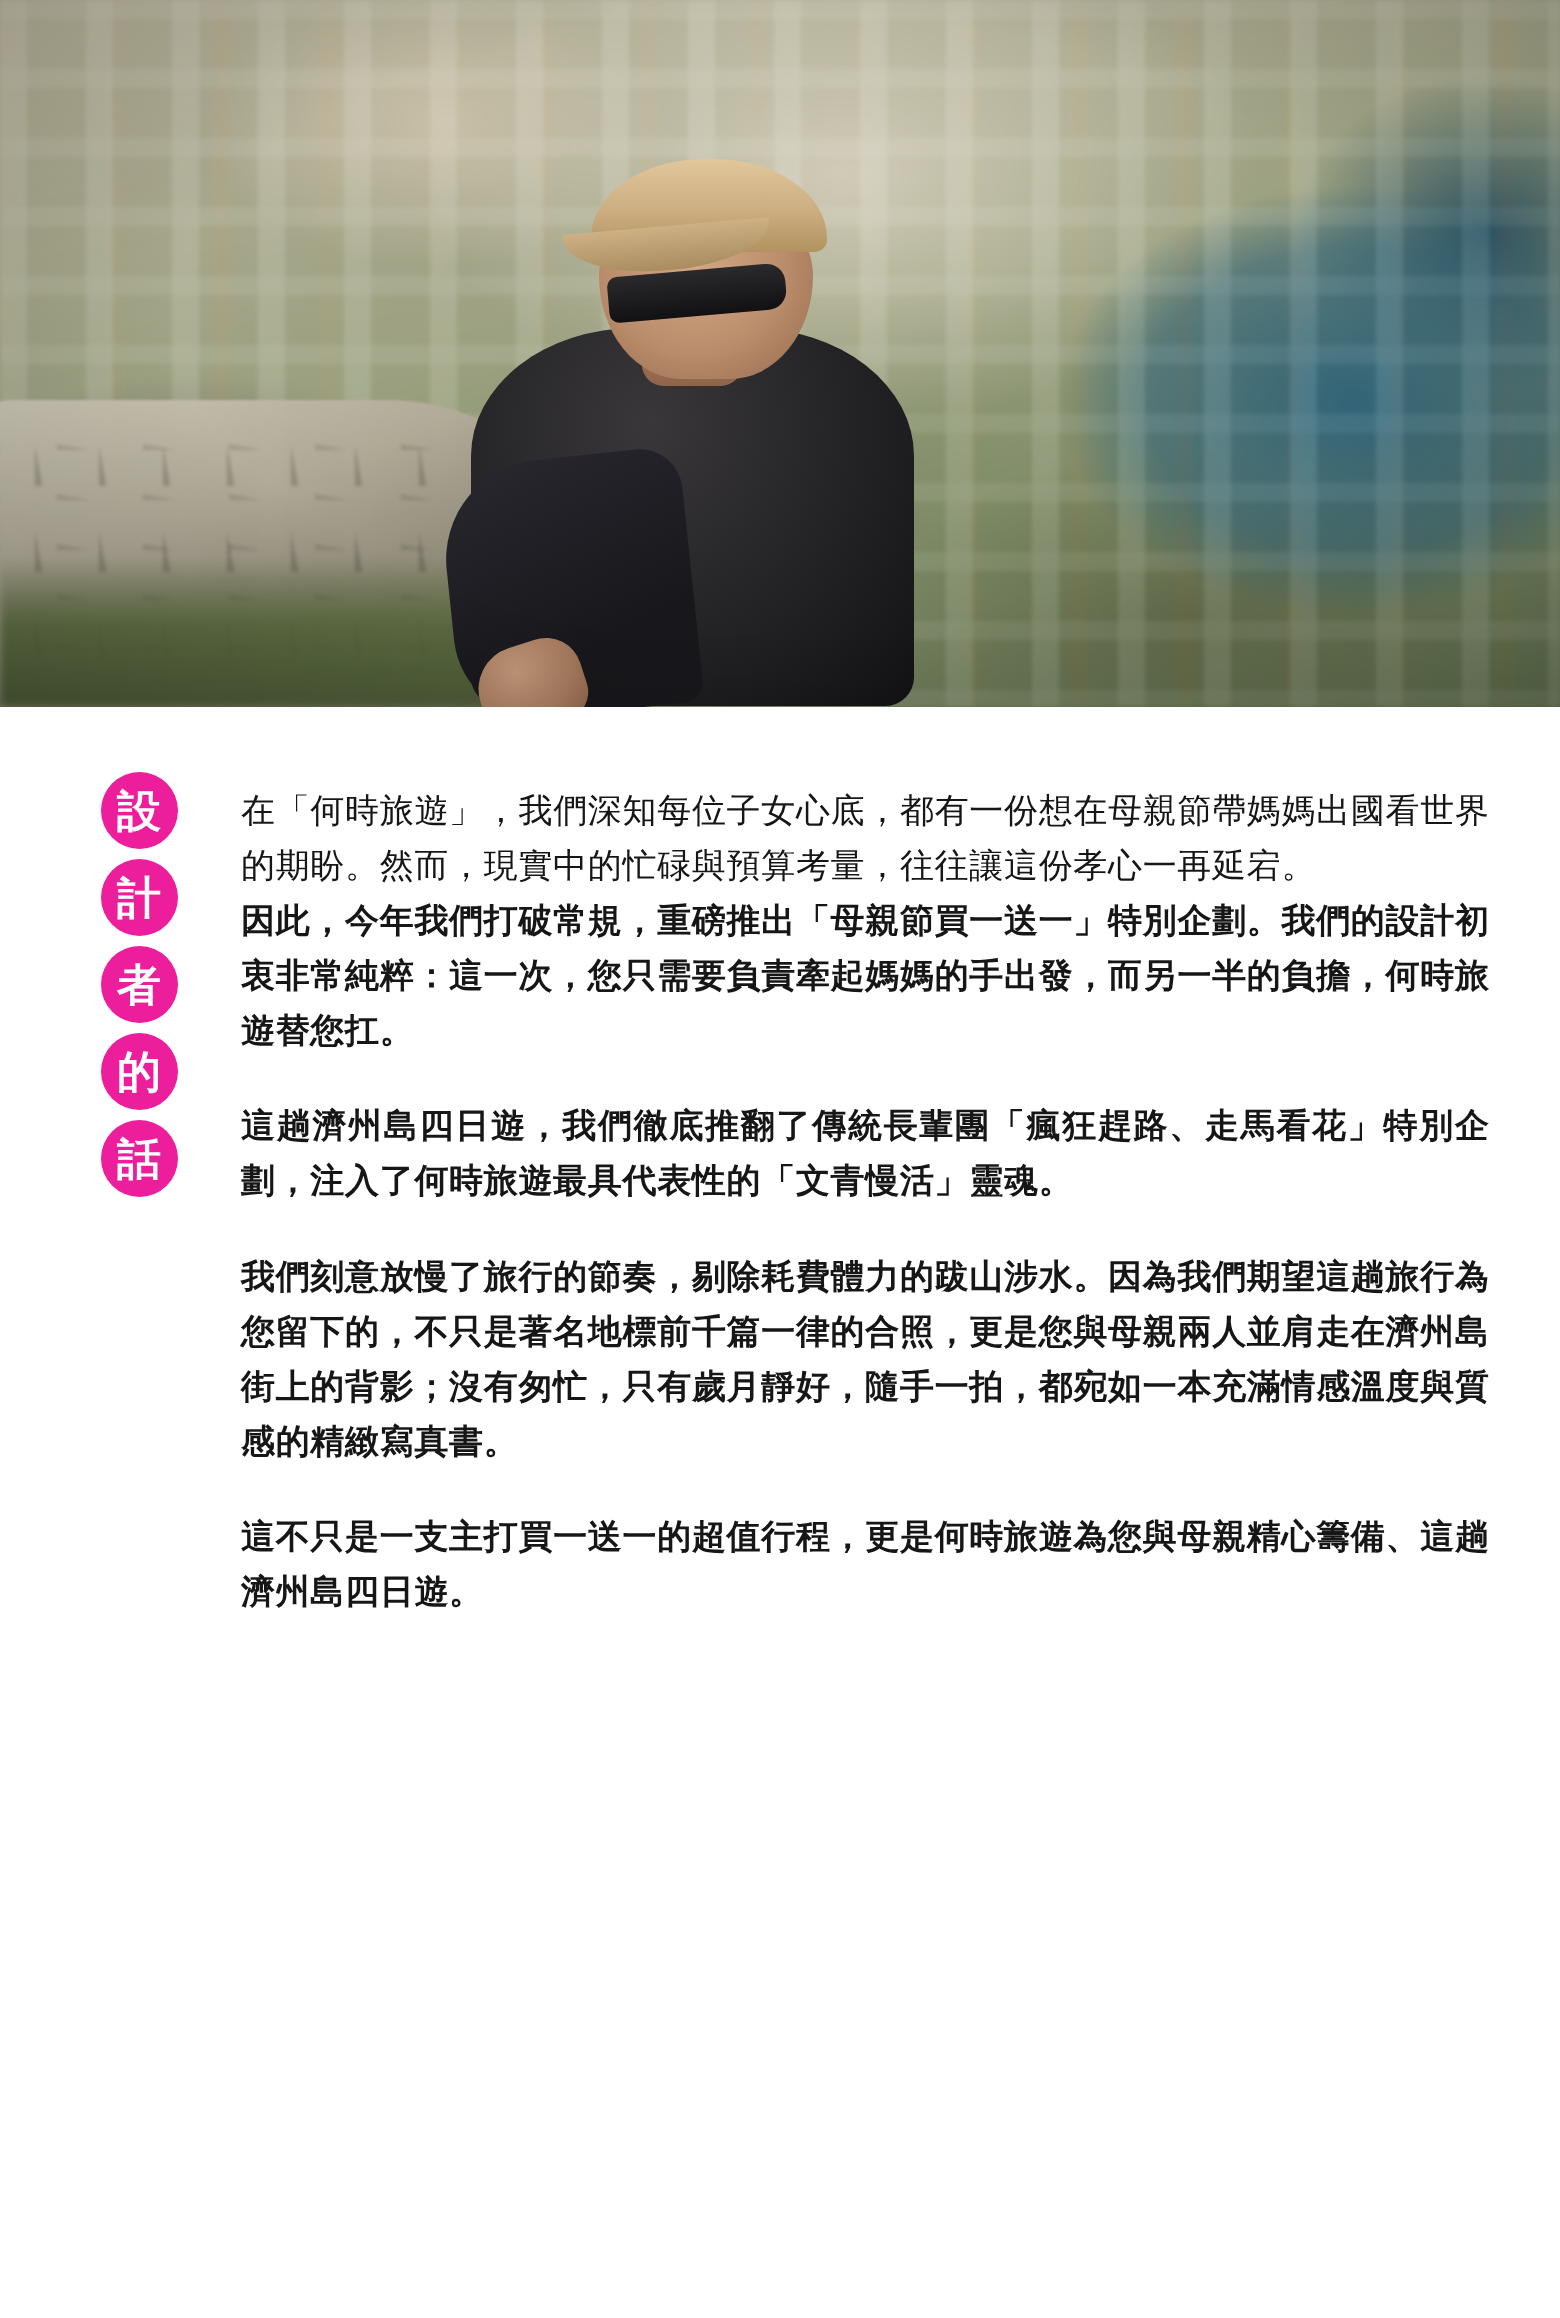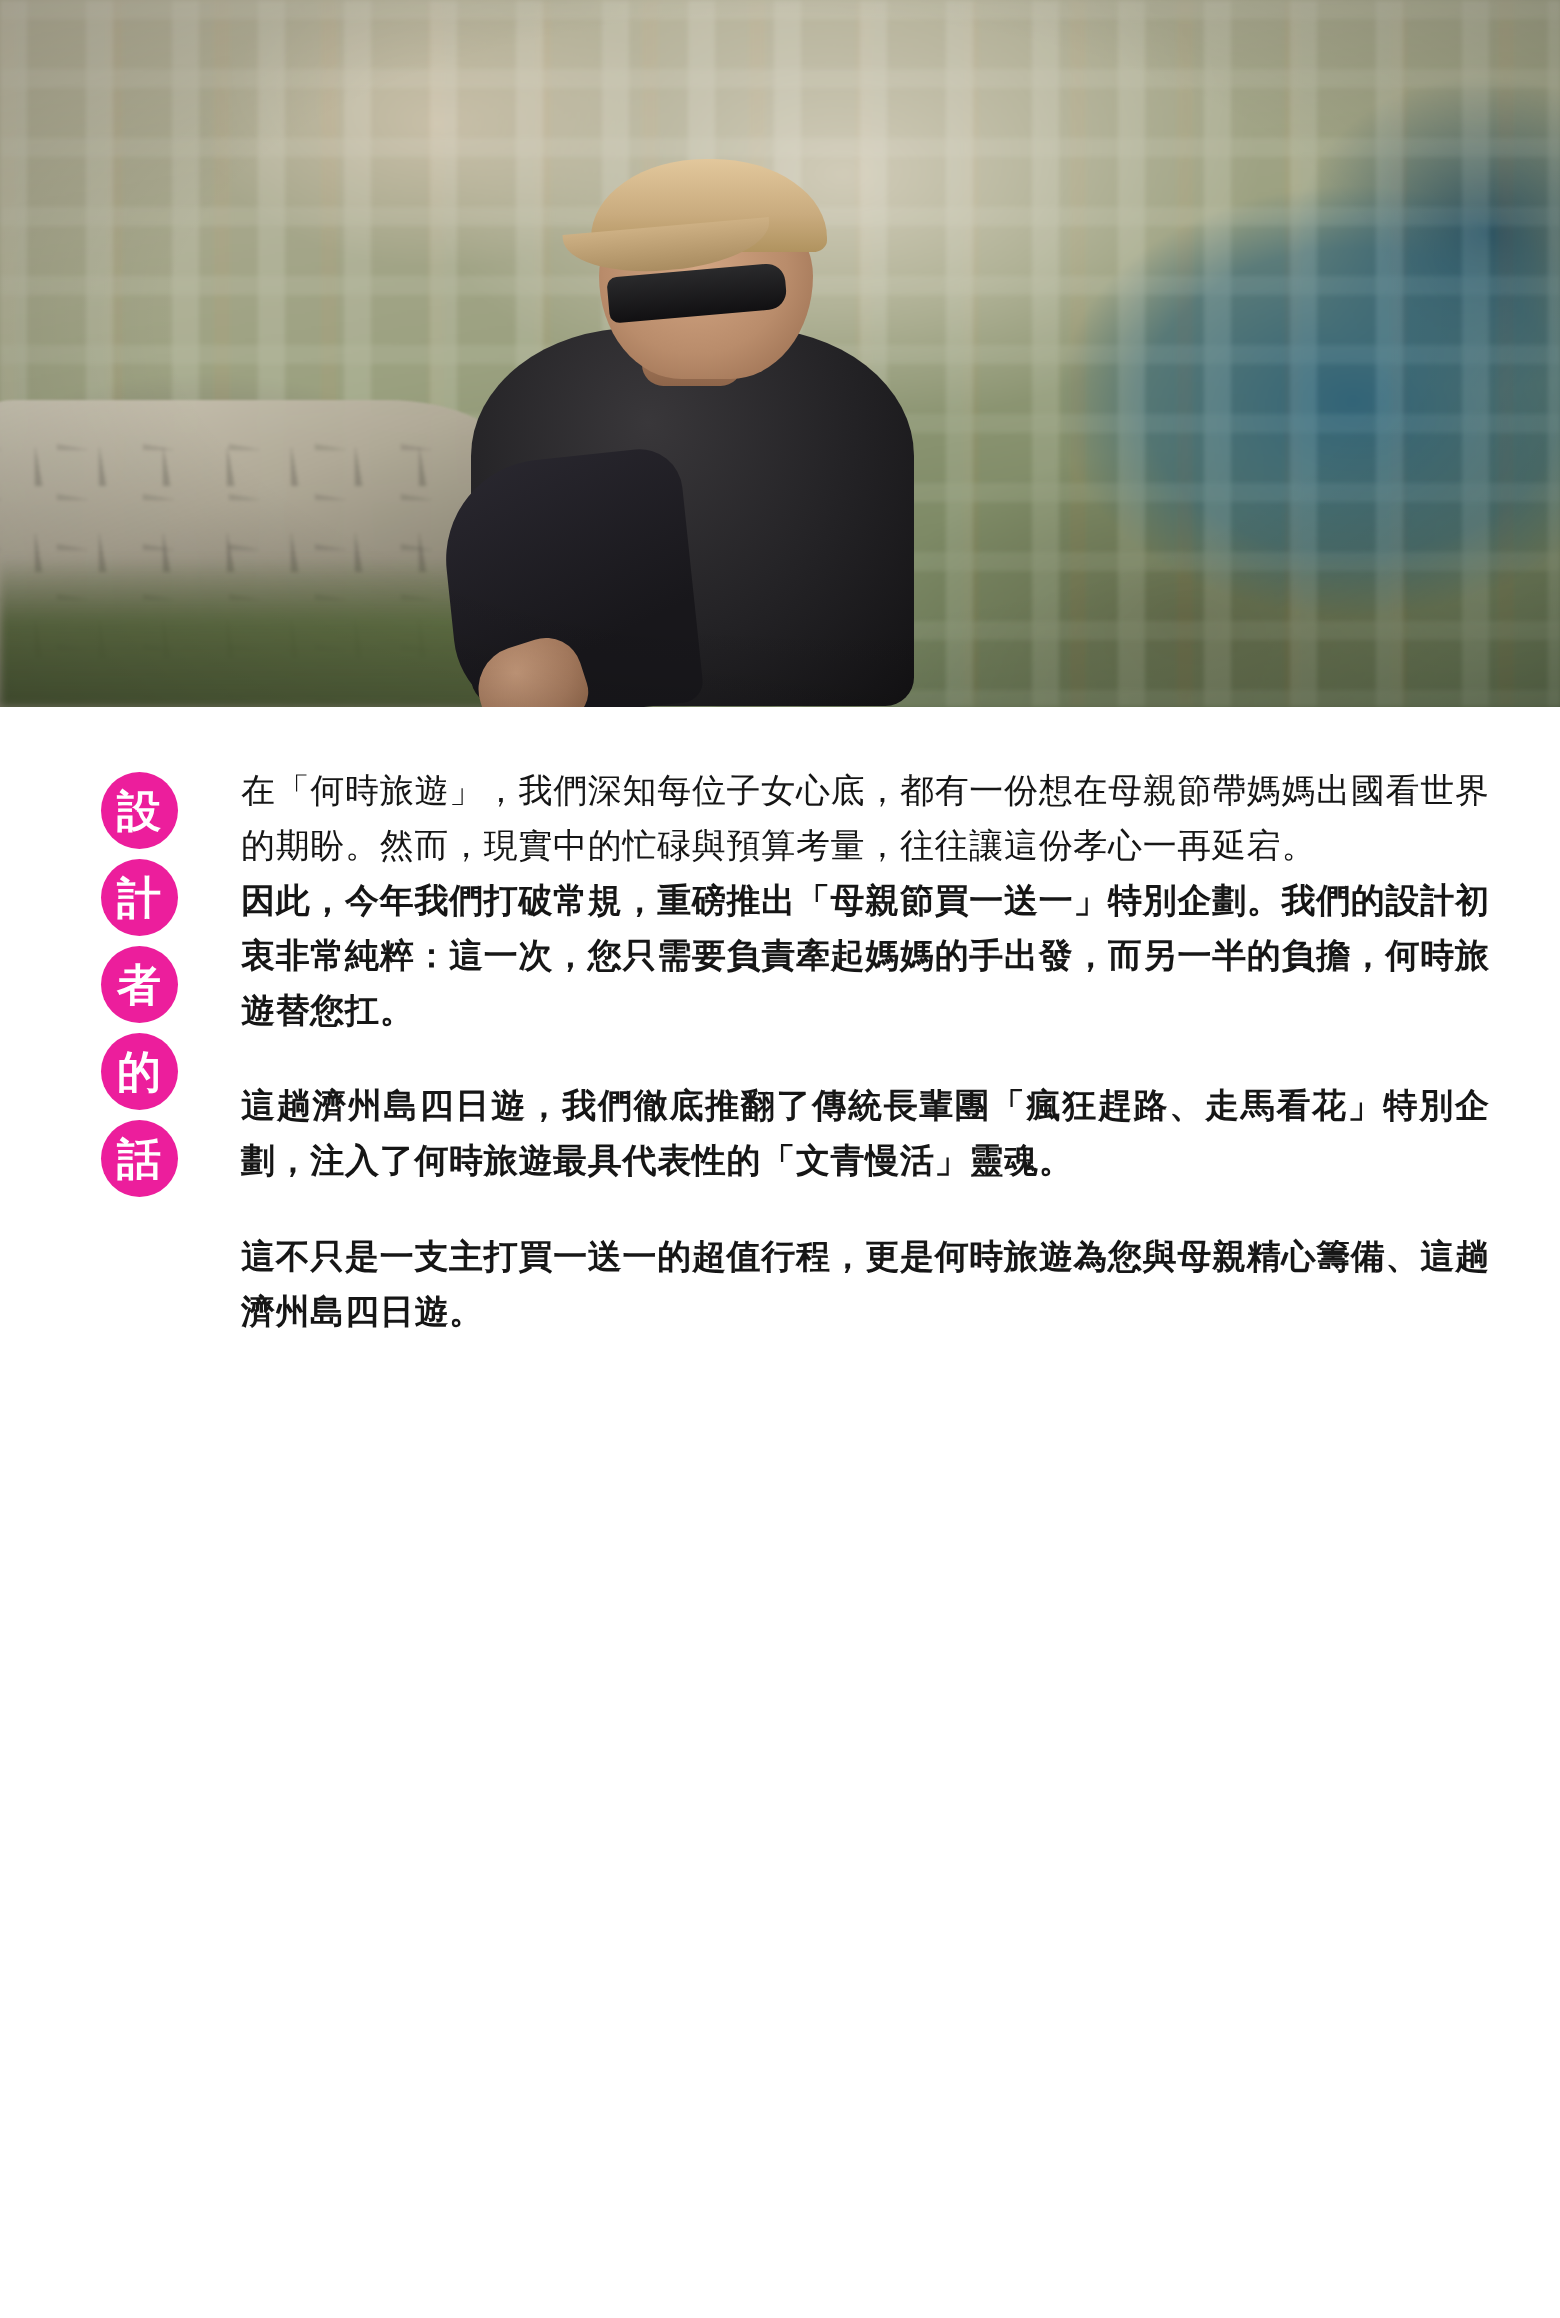--- a/index.html
+++ b/index.html
@@ -213,20 +213,21 @@
     line-height: 77px;
     text-align: center;
     font-weight: 700;
     letter-spacing: 0;
   }
 
   .text-col {
     flex: 1 1 auto;
     padding-left: 13px;
     padding-right: 21.4px;
+    margin-top: 20px;
   }
   .para {
     font-size: 34px;
     line-height: 1.62;
     letter-spacing: 0.02em;
     margin: 0 0 0 0;
     color: #161616;
     text-align: justify;
     text-justify: inter-character;
   }
@@ -269,17 +270,18 @@
       <div class="badge-char">者</div>
       <div class="badge-char">的</div>
       <div class="badge-char">話</div>
     </div>
   </div>
 
   <div class="text-col">
     <p class="para">在「何時旅遊」，我們深知每位子女心底，都有一份想在母親節帶媽媽出國看世界的期盼。然而，現實中的忙碌與預算考量，往往讓這份孝心一再延宕。</p>
     <p class="para">因此，今年我們打破常規，重磅推出「母親節買一送一」特別企劃。我們的設計初衷非常純粹：這一次，您只需要負責牽起媽媽的手出發，而另一半的負擔，何時旅遊替您扛。</p>
     <p class="para gap">這趟濟州島四日遊，我們徹底推翻了傳統長輩團「瘋狂趕路、走馬看花」特別企劃，注入了何時旅遊最具代表性的「文青慢活」靈魂。</p>
+    <p class="para gap">我們刻意放慢了旅行的節奏，剔除耗費體力的跋山涉水。因為我們期望這趟旅行為您留下的，不只是著名地標前千篇一律的合照，更是您與母親兩人並肩走在濟州島街上的背影；沒有匆忙，只有歲月靜好，隨手一拍，都宛如一本充滿情感溫度與質感的精緻寫真書。</p>
     <p class="para gap">這不只是一支主打買一送一的超值行程，更是何時旅遊為您與母親精心籌備、這趟濟州島四日遊。</p>
   </div>
 
 </div>
 
 
 </body></html>

